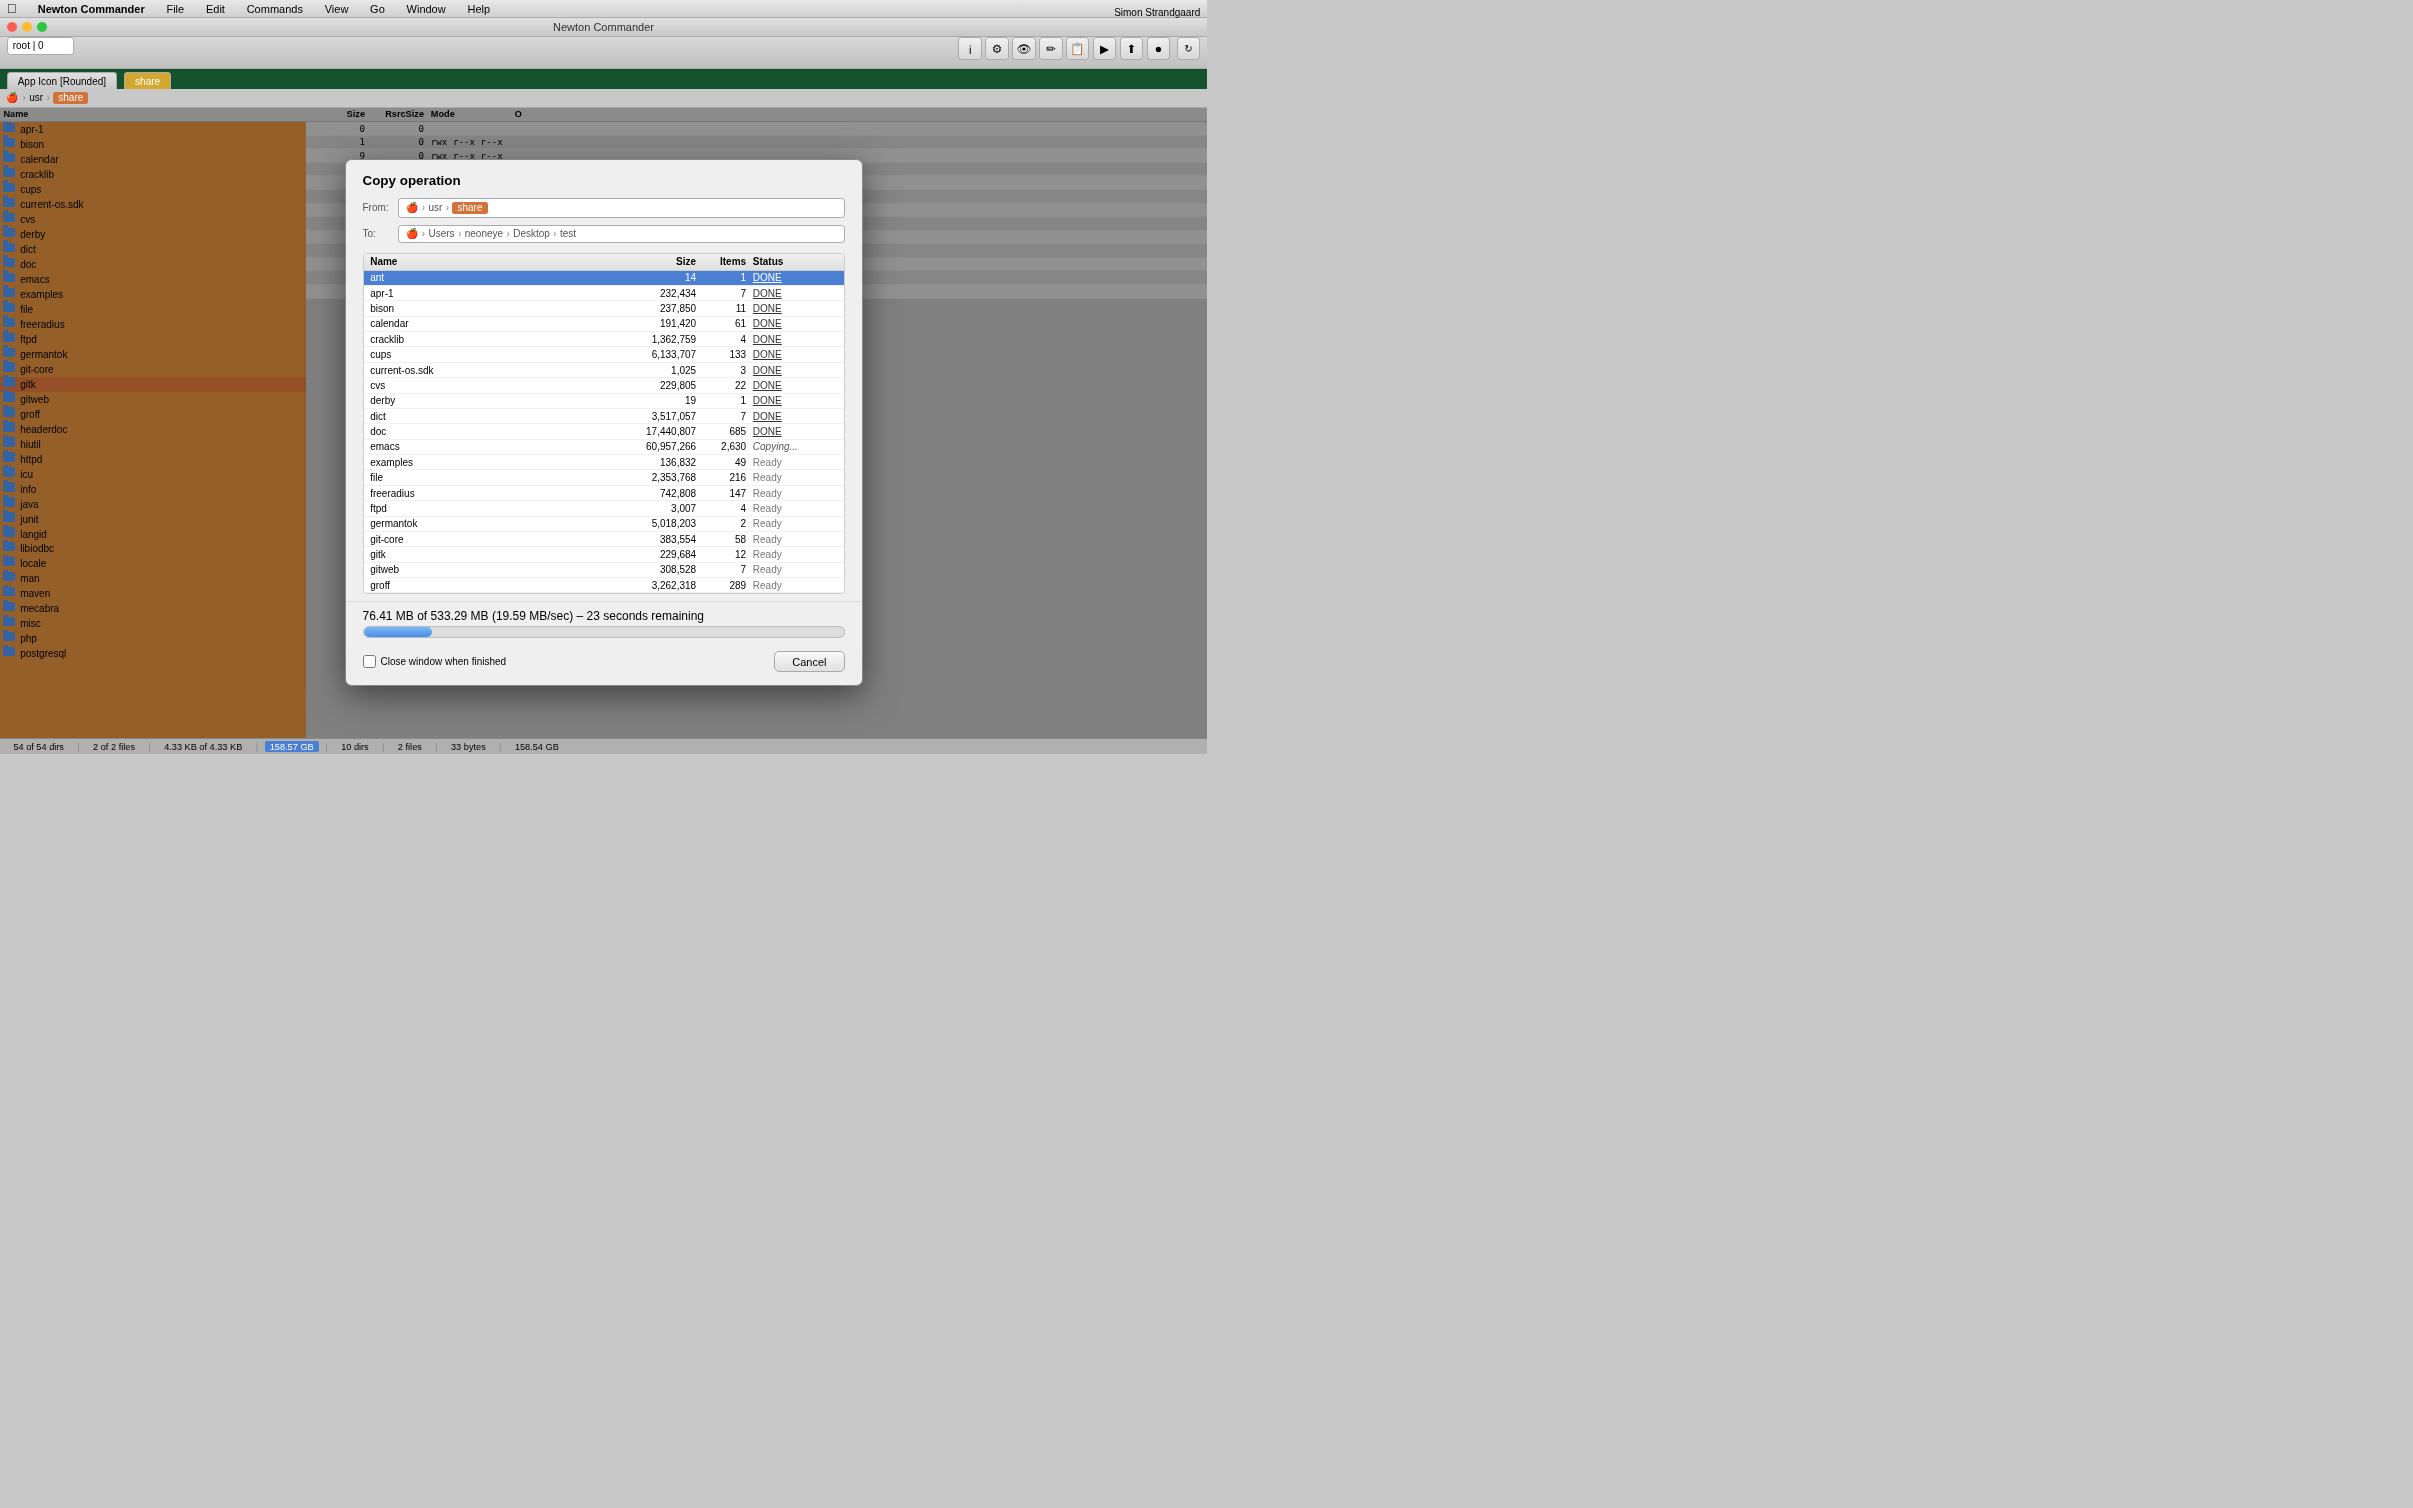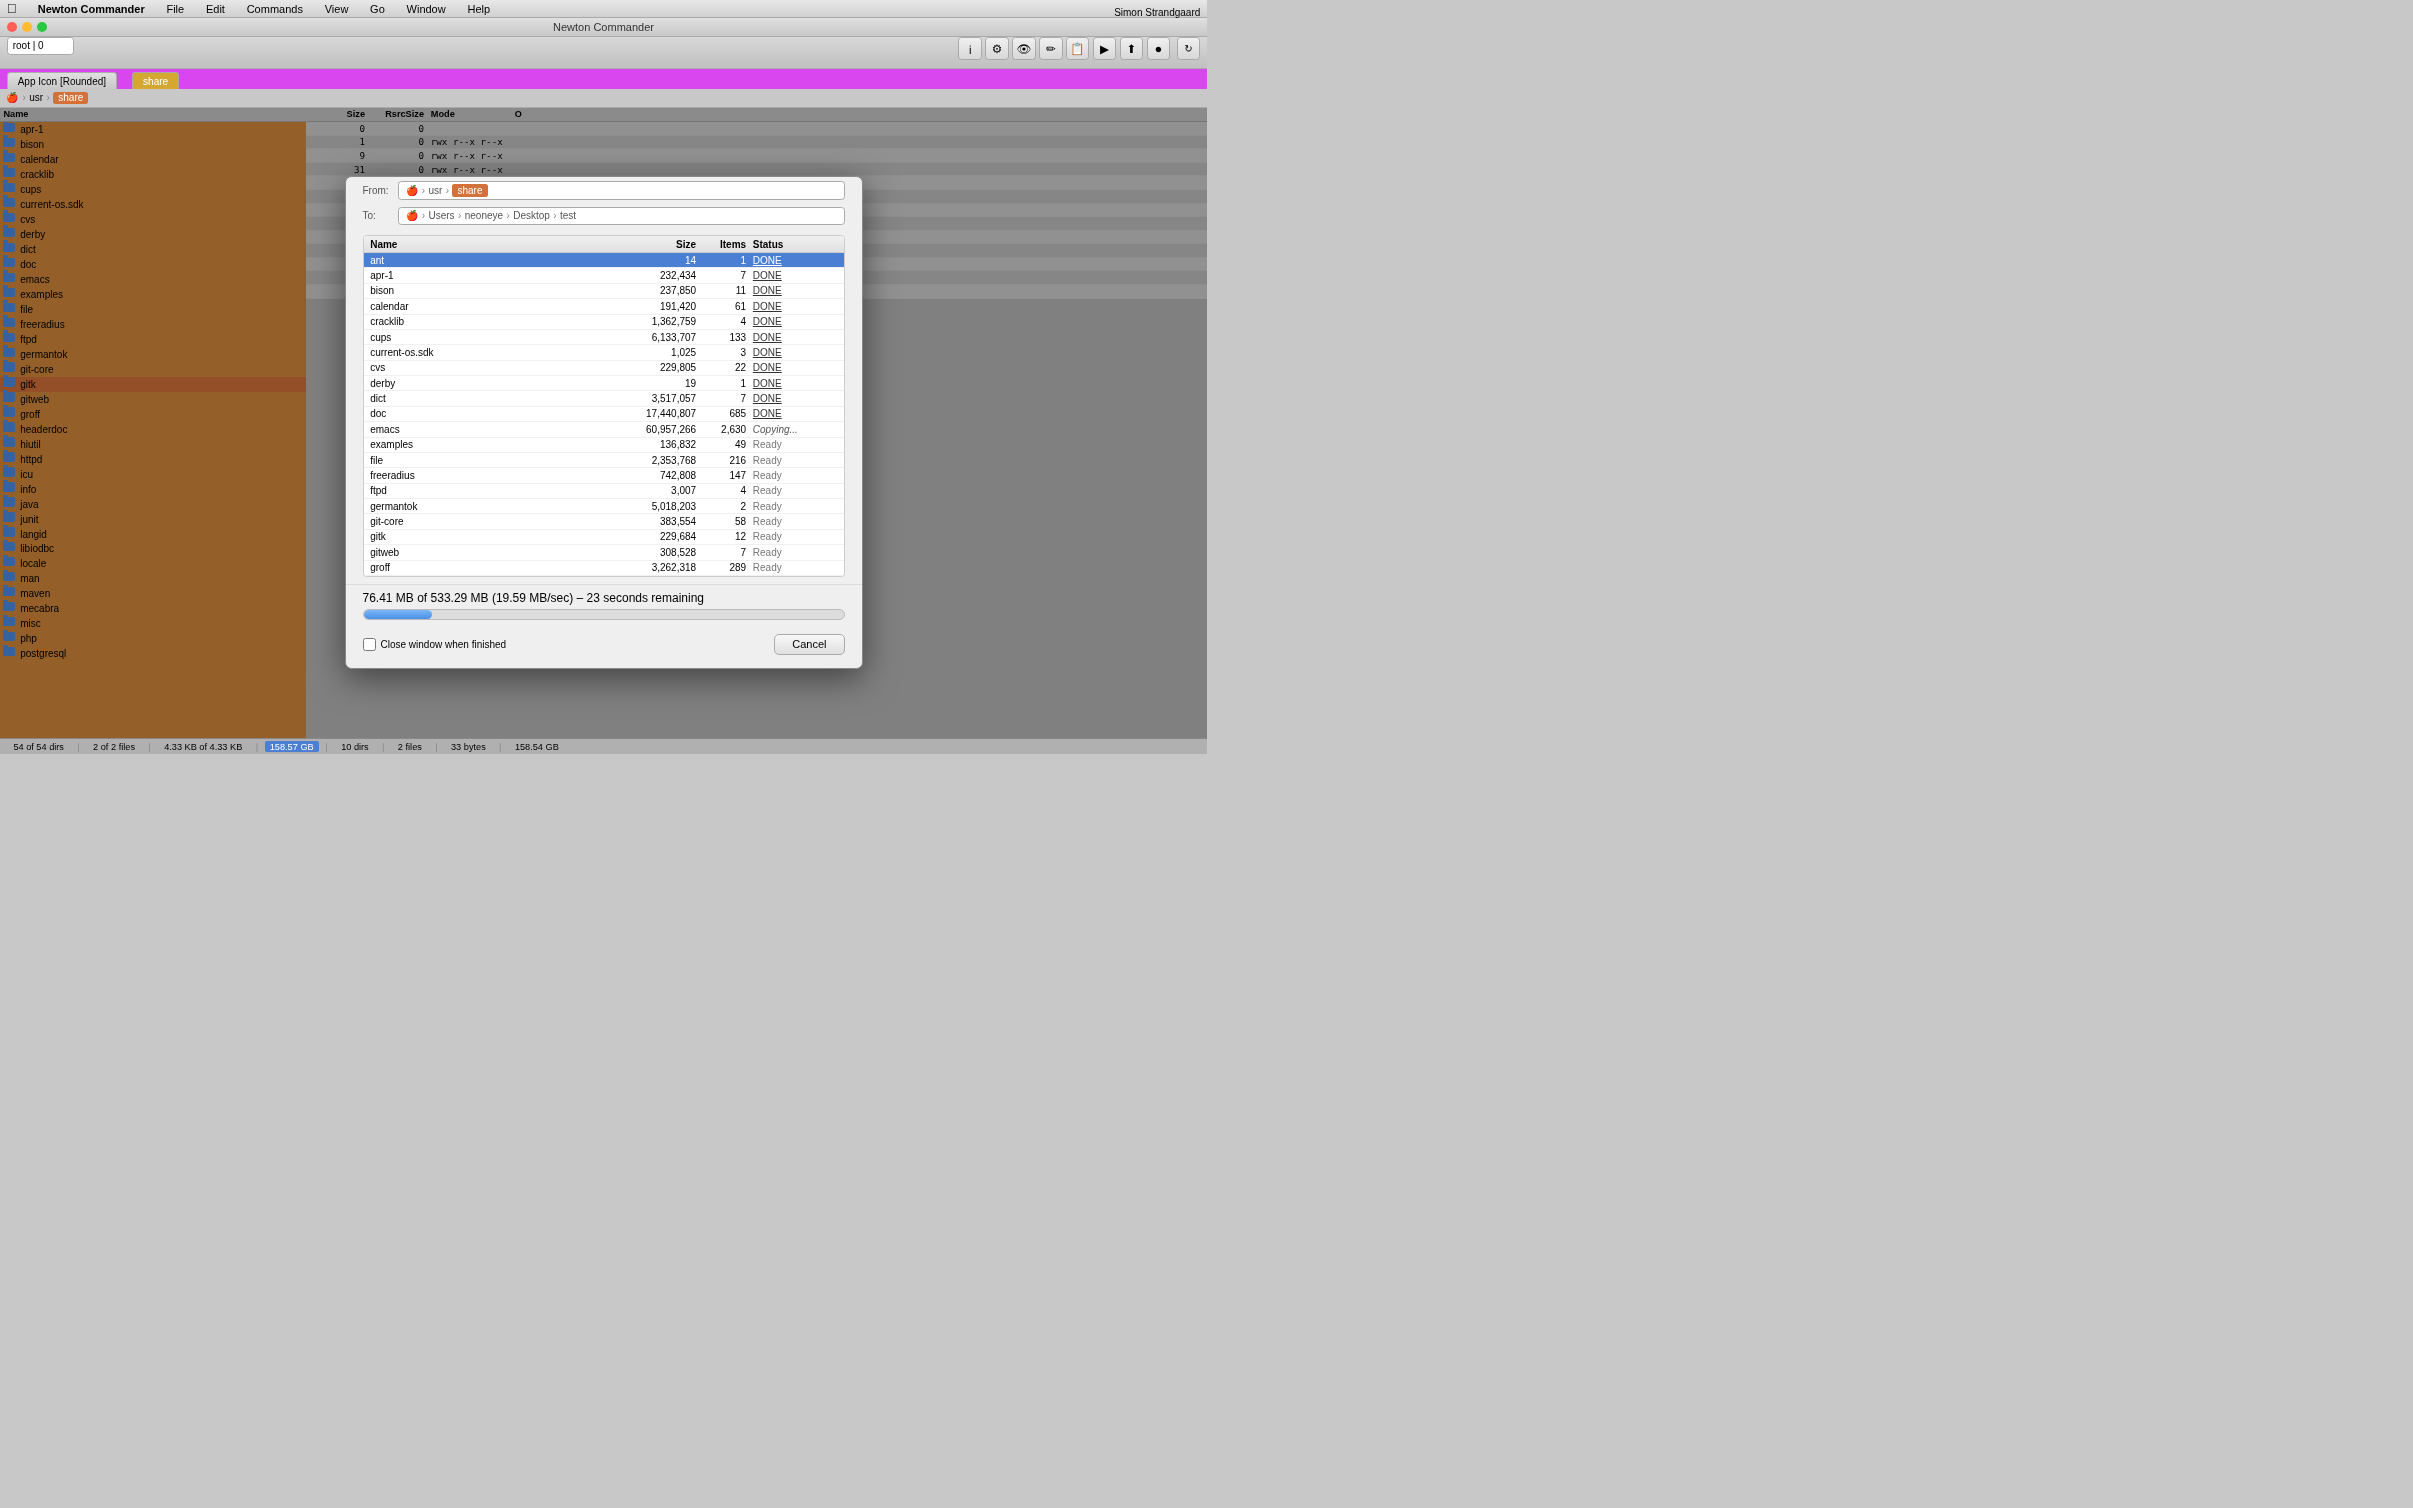--- a/index.html
+++ b/index.html
@@ -107,22 +107,22 @@
       display: flex;
       align-items: center;
       justify-content: center;
       cursor: pointer;
     }
 
     
     .tabs {
       display: flex;
       padding: 3.4px 6.7px 0;
-      background: #d946ef;
-      gap: 15px;
+      background: #14532d;
+      gap: 7px;
     }
     .tab {
       padding: 2.5px 10px;
       background: linear-gradient(to bottom, #e0e0e0, #c8c8c8);
       border: 0.8px solid #aaa;
       border-bottom: none;
       border-radius: 3.4px 3.4px 0 0;
       font-size: 10px;
       cursor: pointer;
     }
@@ -778,20 +778,21 @@
     <span class="right-col size-col">19</span>
     <span class="right-col rsrc-col">0</span>
     <span class="right-col mode-col">rwx r--x r--x</span>
     <span class="right-col owner-col"></span>
   </div>
       </div>
   </div>
 
   <div class="modal-overlay">
     <div class="copy-dialog">
+      <div class="dialog-header">Copy operation</div>
 
       <div class="dialog-path-row">
         <span class="dialog-path-label">From:</span>
         <div class="dialog-path-box">
           <span>🍎</span>
           <span class="path-arrow">›</span>
           <span class="path-bc">usr</span>
           <span class="path-arrow">›</span>
           <span class="path-bc-current">share</span>
         </div>

